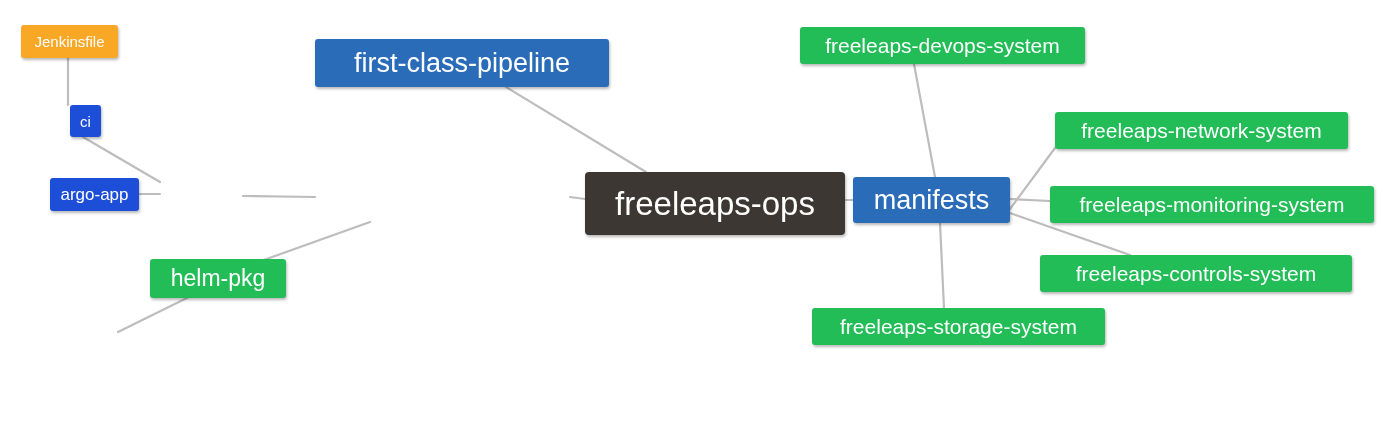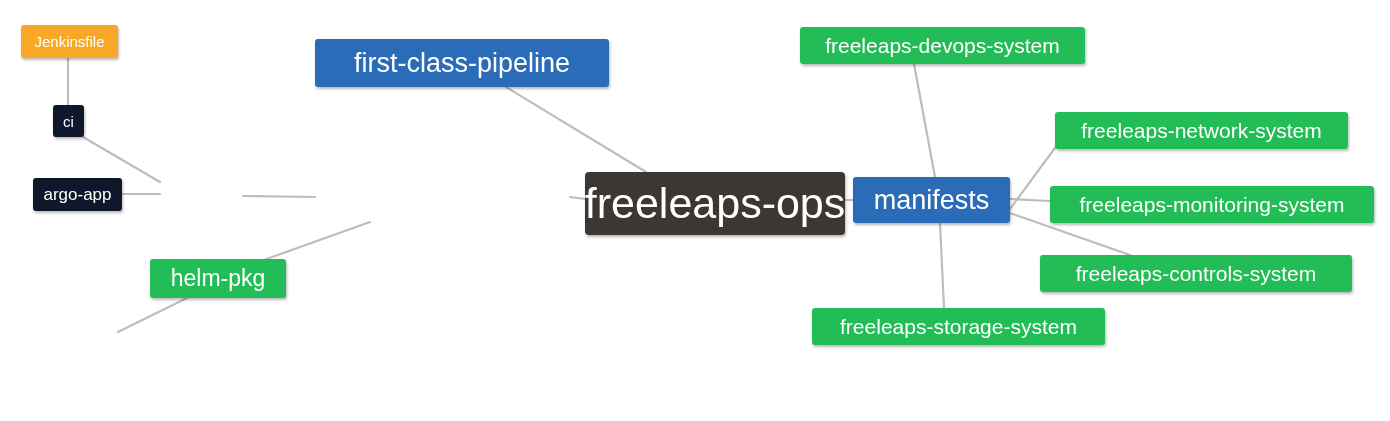--- a/index.html
+++ b/index.html
@@ -36,26 +36,26 @@
     white-space: nowrap;
     border-radius: 3px;
     box-shadow: 1px 2px 3px rgba(0,0,0,0.28);
     letter-spacing: 0px;
     line-height: 1;
     padding: 0 9px;
     cursor: pointer;
   }
   .lvl-root {
     background: #3c3732;
-    font-size: 43px;
+    font-size: 33px;
     border-radius: 4px;
   }
   .lvl-blue   { background: #2a6cb8; }
   .lvl-green  { background: #22bd57; }
-  .lvl-red    { background: #0f172a; }
+  .lvl-red    { background: #1d4ed8; margin-left: 17px; }
   .lvl-orange { background: #f9a826; }
   .fs-27 { font-size: 27px; }
   .fs-23 { font-size: 23px; }
   .fs-21 { font-size: 21px; }
   .fs-17 { font-size: 17px; }
   .fs-15 { font-size: 15px; }
 </style>
 </head>
 <body>
 

